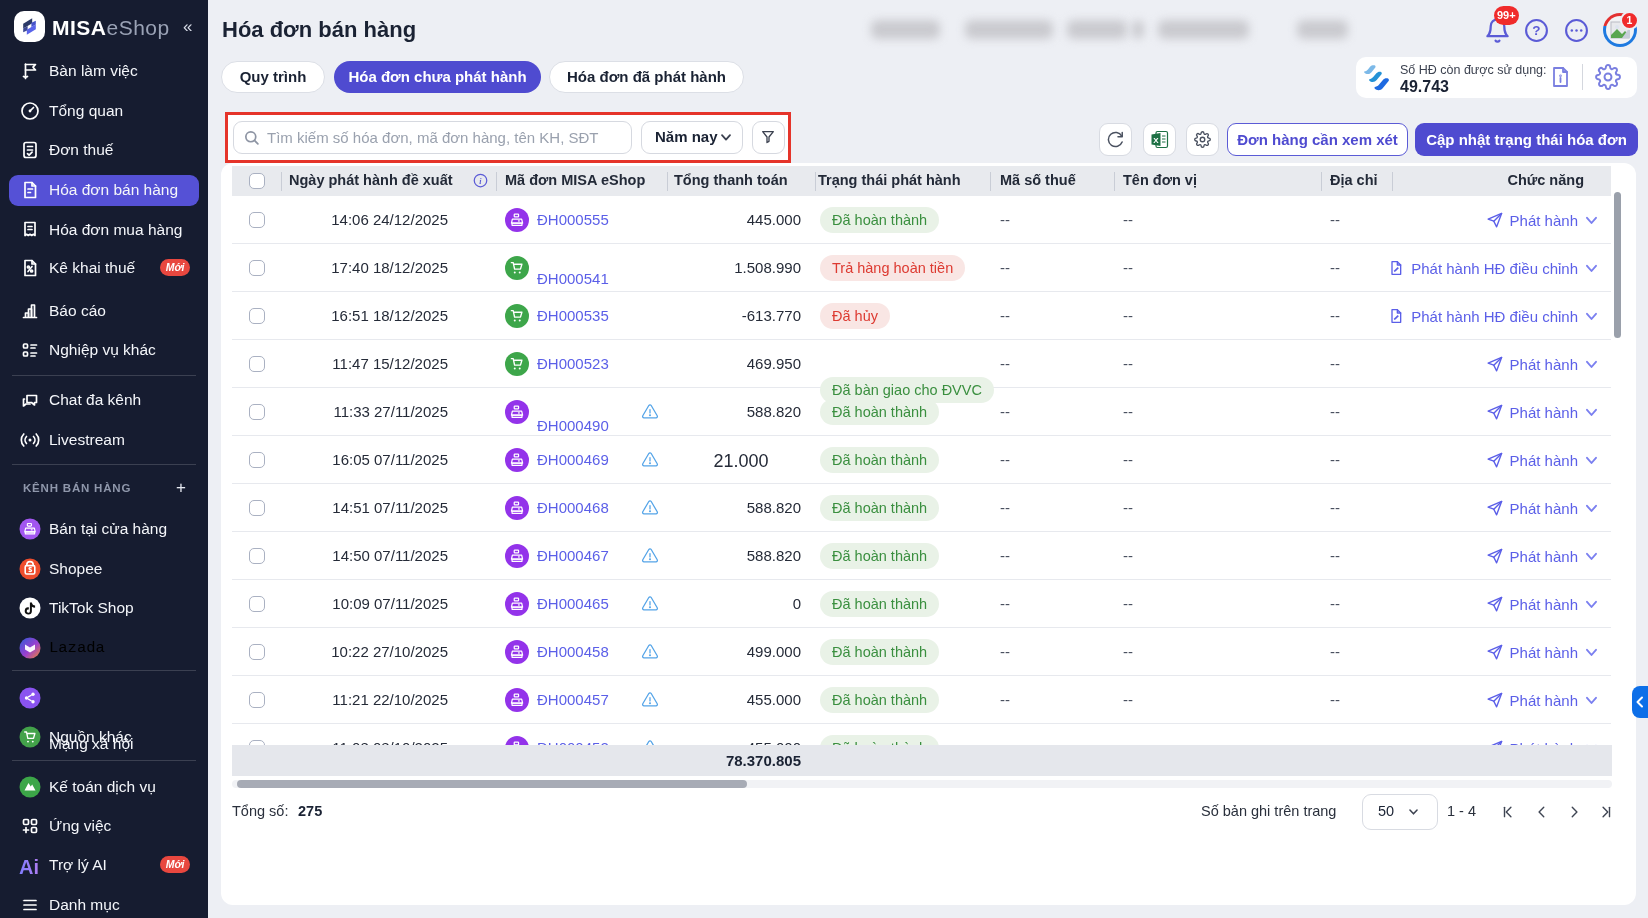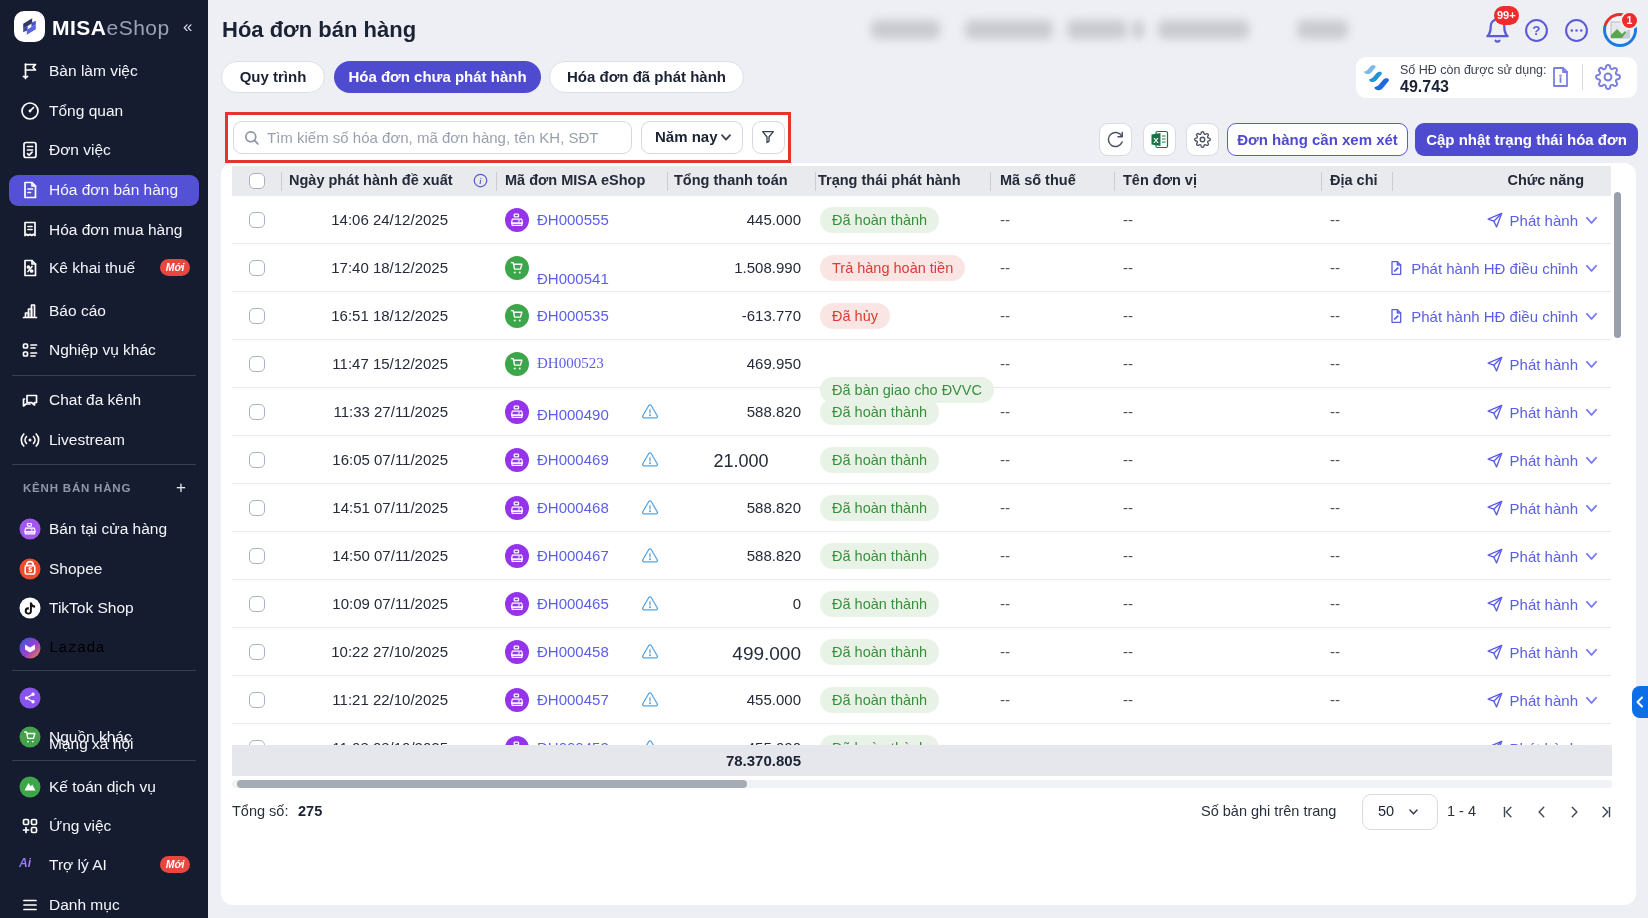--- a/index.html
+++ b/index.html
@@ -30,21 +30,21 @@
     <circle class="ico" cx="11" cy="11" r="8"></circle>
     <path class="ico" d="M11 11 L14.5 7.5"></path>
     <circle cx="11" cy="11" r="1.4" fill="#fff" stroke="none"></circle>
   </svg>
 <div class="abs" style="left:49px;top:102px;font-size:15.5px;color:#f4f6fa;">Tổng quan</div>
 <svg class="abs" style="left:19px;top:139px" width="22" height="22" viewBox="0 0 22 22">
     <rect class="ico" x="5" y="3.5" width="12" height="15" rx="2"></rect>
     <path class="ico" d="M8.5 7.5 h5 M8.5 11 h5"></path>
     <path class="ico" d="M8.5 14.6 l1.6 1.6 l3-3"></path>
   </svg>
-<div class="abs" style="left:49px;top:141px;font-size:15.5px;color:#f4f6fa;">Đơn việc</div>
+<div class="abs" style="left:49px;top:141px;font-size:15.5px;color:#f4f6fa;">Đơn thuế</div>
 <div class="abs" style="left:9px;top:175px;width:190px;height:31px;background:#5551d6;border-radius:9px;"></div>
 <svg class="abs" style="left:19px;top:179px" width="22" height="22" viewBox="0 0 22 22">
     <path class="ico" d="M6 3.5 h7 l3.5 3.5 v11.5 h-10.5 z"></path>
     <path class="ico" d="M13 3.5 v3.5 h3.5"></path>
     <path class="ico" d="M9 10 h4.5 M9 13.5 h2.5"></path>
   </svg>
 <div class="abs" style="left:49px;top:181px;font-size:15.5px;color:#f4f6fa;">Hóa đơn bán hàng</div>
 <svg class="abs" style="left:19px;top:219px" width="22" height="22" viewBox="0 0 22 22">
     <path class="ico" d="M6 3.5 h10 v13 l-1.6-1.2 -1.7 1.2 -1.7-1.2 -1.7 1.2 -1.7-1.2 -1.6 1.2 z"></path>
     <path class="ico" d="M9 7.5 h4 M9 10.5 h4"></path>
@@ -145,21 +145,21 @@
     <path d="M5.5 14.5 L9.5 7 l2.2 3.6 1.5-2 3.3 5.9 z" fill="#fff"></path>
   </svg>
 <div class="abs" style="left:49px;top:778px;font-size:15.5px;color:#f4f6fa;">Kế toán dịch vụ</div>
 <svg class="abs" style="left:19px;top:815px" width="22" height="22" viewBox="0 0 22 22">
     <rect class="ico" x="4.5" y="4.5" width="5" height="5" rx="1.2"></rect>
     <rect class="ico" x="12.5" y="4.5" width="5" height="5" rx="1.2"></rect>
     <rect class="ico" x="12.5" y="12.5" width="5" height="5" rx="1.2"></rect>
     <path class="ico" d="M7 12.5 v5 M4.5 15 h5"></path>
   </svg>
 <div class="abs" style="left:49px;top:817px;font-size:15.5px;color:#f4f6fa;">Ứng việc</div>
-<div class="abs" style="left:19px;top:856px;font-size:12px;font-weight:800;font-style:italic;background:linear-gradient(90deg,#7f7dff,#b07df2);-webkit-background-clip:text;background-clip:text;color:transparent;">Ai</div>
+<div class="abs" style="left:19px;top:856px;font-size:20px;font-weight:800;background:linear-gradient(90deg,#7f7dff,#b07df2);-webkit-background-clip:text;background-clip:text;color:transparent;">Ai</div>
 <div class="abs" style="left:49px;top:856px;font-size:15.5px;color:#f4f6fa;">Trợ lý AI</div>
 <div class="abs" style="left:160px;top:856px;width:30px;height:17px;background:#e8473f;border-radius:9px;color:#fff;font-size:10.5px;font-weight:700;font-style:italic;text-align:center;line-height:17px;">Mới</div>
 <svg class="abs" style="left:19px;top:894px" width="22" height="22" viewBox="0 0 22 22">
     <path class="ico" d="M5 6.5 h12 M5 11 h12 M5 15.5 h12"></path>
     <circle cx="3.2" cy="6.5" r="0.2" fill="#fff"></circle>
   </svg>
 <div class="abs" style="left:49px;top:896px;font-size:15.5px;color:#f4f6fa;">Danh mục</div>
 <div class="abs" style="left:222px;top:17px;font-size:22px;font-weight:700;color:#1a2233;">Hóa đơn bán hàng</div>
 <div class="abs" style="left:871px;top:20px;width:69px;height:19px;background:#c4c4c9;border-radius:6px;filter:blur(5px);opacity:0.85;"></div>
 <div class="abs" style="left:965px;top:20px;width:88px;height:19px;background:#c4c4c9;border-radius:6px;filter:blur(5px);opacity:0.85;"></div>
@@ -360,21 +360,21 @@
     <div class="abs" style="left:28px;top:160px;width:16px;height:16px;background:#fff;border:1.5px solid #aab1c2;border-radius:5px;"></div>
     <div class="abs" style="left:110px;top:159px;width:117px;font-size:15px;color:#252b38;text-align:right;">11:47 15/12/2025</div>
     <svg class="abs" style="left:284px;top:156px" width="24" height="24" viewBox="0 0 24 24">
       <circle cx="12" cy="12" r="12" fill="#3da64a"></circle>
       <g transform="translate(4.8,4.8) scale(0.62)">
         <circle cx="8" cy="19" r="1.6" fill="#fff"></circle>
         <circle cx="16" cy="19" r="1.6" fill="#fff"></circle>
         <path d="M2.5 3 h3 l2.2 10.5 h9.5 l2.3-8 H6" fill="none" stroke="#fff" stroke-width="2.2" stroke-linecap="round" stroke-linejoin="round"></path>
       </g>
     </svg>
-    <div class="abs" style="left:316px;top:159px;font-size:15px;color:#5b5fe8;font-family:Liberation Serif, serif;">ĐH000523</div>
+    <div class="abs" style="left:316px;top:159px;font-size:15px;color:#5b5fe8;">ĐH000523</div>
     <div class="abs" style="left:460px;top:159px;width:120px;font-size:15px;color:#252b38;text-align:right;">469.950</div>
     <div class="abs" style="left:599px;top:155px;height:26px;background:#e9f2e7;border-radius:13px;color:#3a8f3f;font-size:14.5px;font-weight:500;line-height:26px;padding:0 12px;display:inline-block;white-space:nowrap;margin-top:26px;">Đã bàn giao cho ĐVVC</div>
     <div class="abs" style="left:779px;top:159px;font-size:15px;color:#4a5160;">--</div>
     <div class="abs" style="left:902px;top:159px;font-size:15px;color:#4a5160;">--</div>
     <div class="abs" style="left:1109px;top:159px;font-size:15px;color:#4a5160;">--</div>
     <div class="abs" style="right:23px;top:159px;height:18px;display:flex;align-items:center;gap:7px;"> 
       <svg width="17" height="17" viewBox="0 0 24 24" fill="none" stroke="#5b5fe8" stroke-width="2" stroke-linecap="round" stroke-linejoin="round">
         <path d="M22 2 L11 13"></path>
         <path d="M22 2 L15 21 L11 13 L3 10 Z"></path>
       </svg>
@@ -388,21 +388,21 @@
     <div class="abs" style="left:110px;top:207px;width:117px;font-size:15px;color:#252b38;text-align:right;">11:33 27/11/2025</div>
     <svg class="abs" style="left:284px;top:204px" width="24" height="24" viewBox="0 0 24 24">
       <circle cx="12" cy="12" r="12" fill="#9333ea"></circle>
       <g transform="translate(5.2,5.2) scale(0.62)">
         <rect x="6.5" y="1.5" width="7" height="4.5" rx="1" fill="none" stroke="#fff" stroke-width="2"></rect>
         <path d="M3.5 9.5 h15 l1.5 6.5 h-18 z" fill="none" stroke="#fff" stroke-width="2" stroke-linejoin="round"></path>
         <path d="M3 16 h16 v3.5 h-16 z" fill="none" stroke="#fff" stroke-width="2" stroke-linejoin="round"></path>
         <path d="M12.5 12.5 h3" stroke="#fff" stroke-width="2"></path>
       </g>
     </svg>
-    <div class="abs" style="left:316px;top:210px;font-size:15px;color:#5b5fe8;">ĐH000490</div>
+    <div class="abs" style="left:316px;top:221px;font-size:15px;color:#5b5fe8;">ĐH000490</div>
     <div class="abs" style="left:420px;top:207px;">
       <svg width="18" height="17" viewBox="0 0 24 24" fill="none" stroke="#54a4e8" stroke-width="1.8" stroke-linecap="round" stroke-linejoin="round">
         <path d="M10.3 3.6 L1.8 18 a2 2 0 0 0 1.7 3 h17 a2 2 0 0 0 1.7-3 L13.7 3.6 a2 2 0 0 0-3.4 0z"></path>
         <path d="M12 9.5 v4.5"></path>
         <circle cx="12" cy="17.3" r="0.6" fill="#54a4e8"></circle>
       </svg>
     </div>
     <div class="abs" style="left:460px;top:207px;width:120px;font-size:15px;color:#252b38;text-align:right;">588.820</div>
     <div class="abs" style="left:599px;top:203px;height:26px;background:#e9f2e7;border-radius:13px;color:#3a8f3f;font-size:14.5px;font-weight:500;line-height:26px;padding:0 12px;display:inline-block;white-space:nowrap;">Đã hoàn thành</div>
     <div class="abs" style="left:779px;top:207px;font-size:15px;color:#4a5160;">--</div>
@@ -571,21 +571,21 @@
       </g>
     </svg>
     <div class="abs" style="left:316px;top:447px;font-size:15px;color:#5b5fe8;">ĐH000458</div>
     <div class="abs" style="left:420px;top:447px;">
       <svg width="18" height="17" viewBox="0 0 24 24" fill="none" stroke="#54a4e8" stroke-width="1.8" stroke-linecap="round" stroke-linejoin="round">
         <path d="M10.3 3.6 L1.8 18 a2 2 0 0 0 1.7 3 h17 a2 2 0 0 0 1.7-3 L13.7 3.6 a2 2 0 0 0-3.4 0z"></path>
         <path d="M12 9.5 v4.5"></path>
         <circle cx="12" cy="17.3" r="0.6" fill="#54a4e8"></circle>
       </svg>
     </div>
-    <div class="abs" style="left:460px;top:447px;width:120px;font-size:19px;color:#252b38;text-align:right;">499.000</div>
+    <div class="abs" style="left:460px;top:447px;width:120px;font-size:15px;color:#252b38;text-align:right;">499.000</div>
     <div class="abs" style="left:599px;top:443px;height:26px;background:#e9f2e7;border-radius:13px;color:#3a8f3f;font-size:14.5px;font-weight:500;line-height:26px;padding:0 12px;display:inline-block;white-space:nowrap;">Đã hoàn thành</div>
     <div class="abs" style="left:779px;top:447px;font-size:15px;color:#4a5160;">--</div>
     <div class="abs" style="left:902px;top:447px;font-size:15px;color:#4a5160;">--</div>
     <div class="abs" style="left:1109px;top:447px;font-size:15px;color:#4a5160;">--</div>
     <div class="abs" style="right:23px;top:447px;height:18px;display:flex;align-items:center;gap:7px;"> 
       <svg width="17" height="17" viewBox="0 0 24 24" fill="none" stroke="#5b5fe8" stroke-width="2" stroke-linecap="round" stroke-linejoin="round">
         <path d="M22 2 L11 13"></path>
         <path d="M22 2 L15 21 L11 13 L3 10 Z"></path>
       </svg>
       <span style="font-size:15px;color:#5b5fe8;">Phát hành</span>

